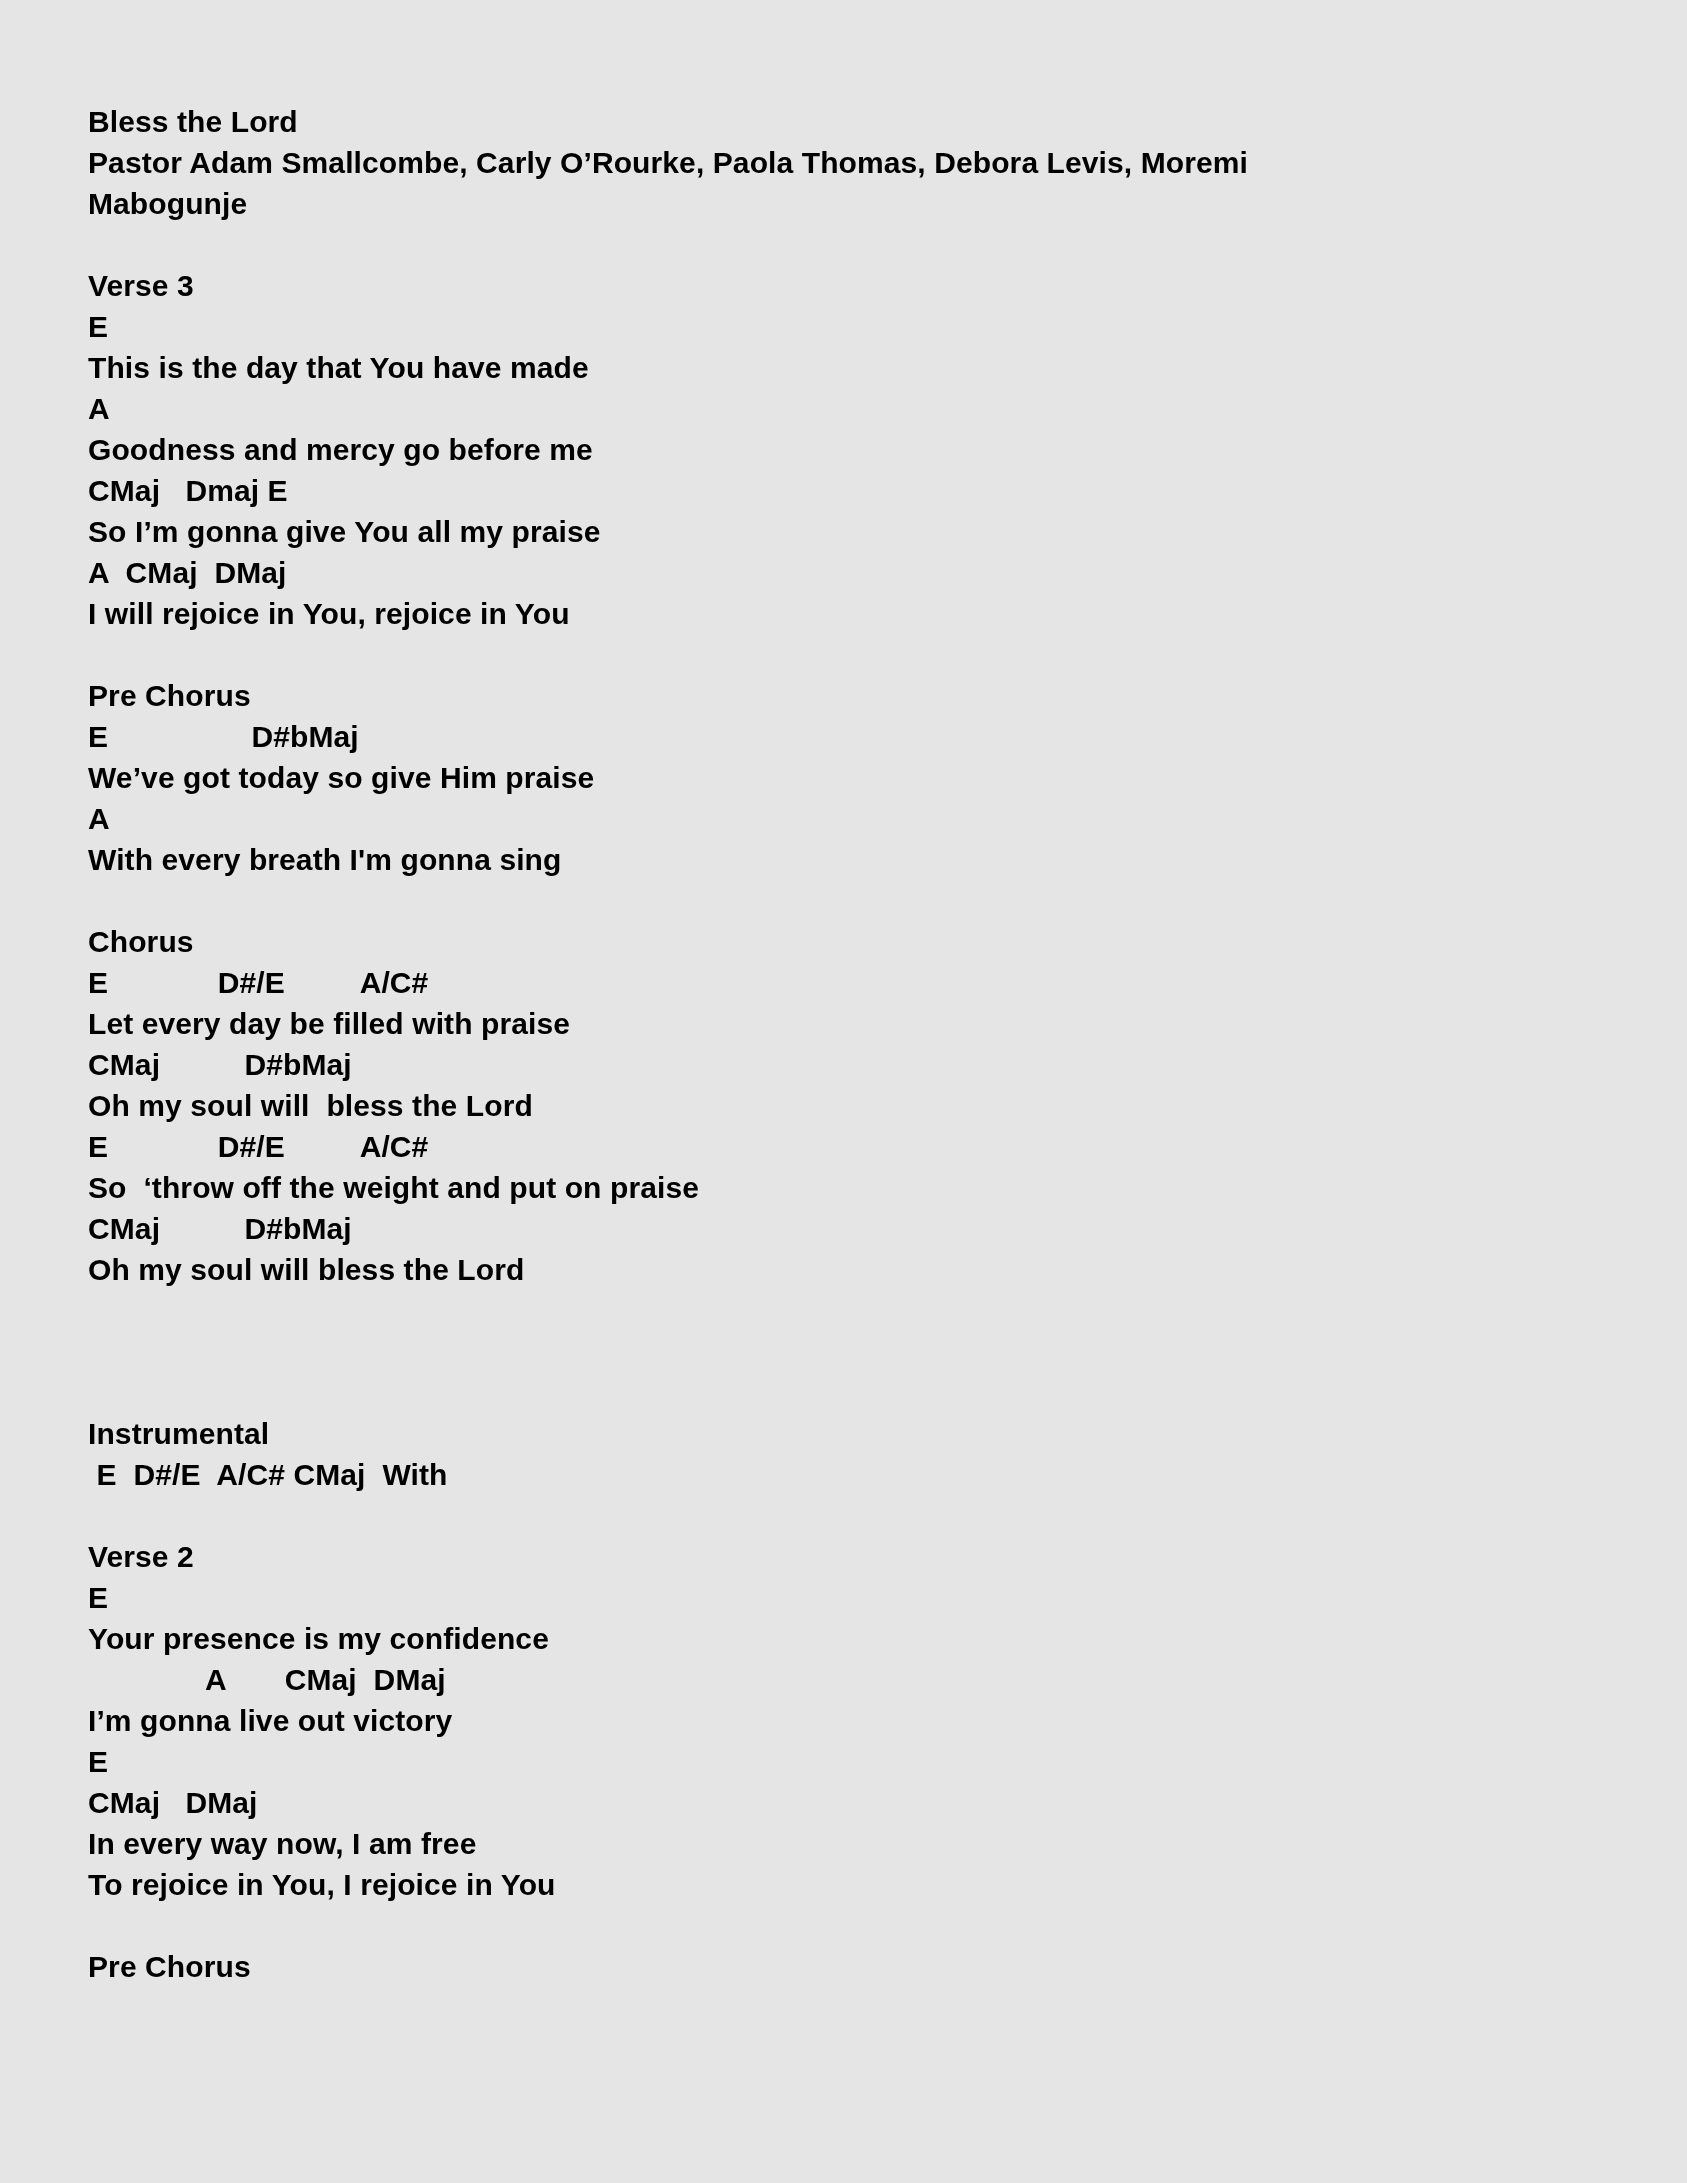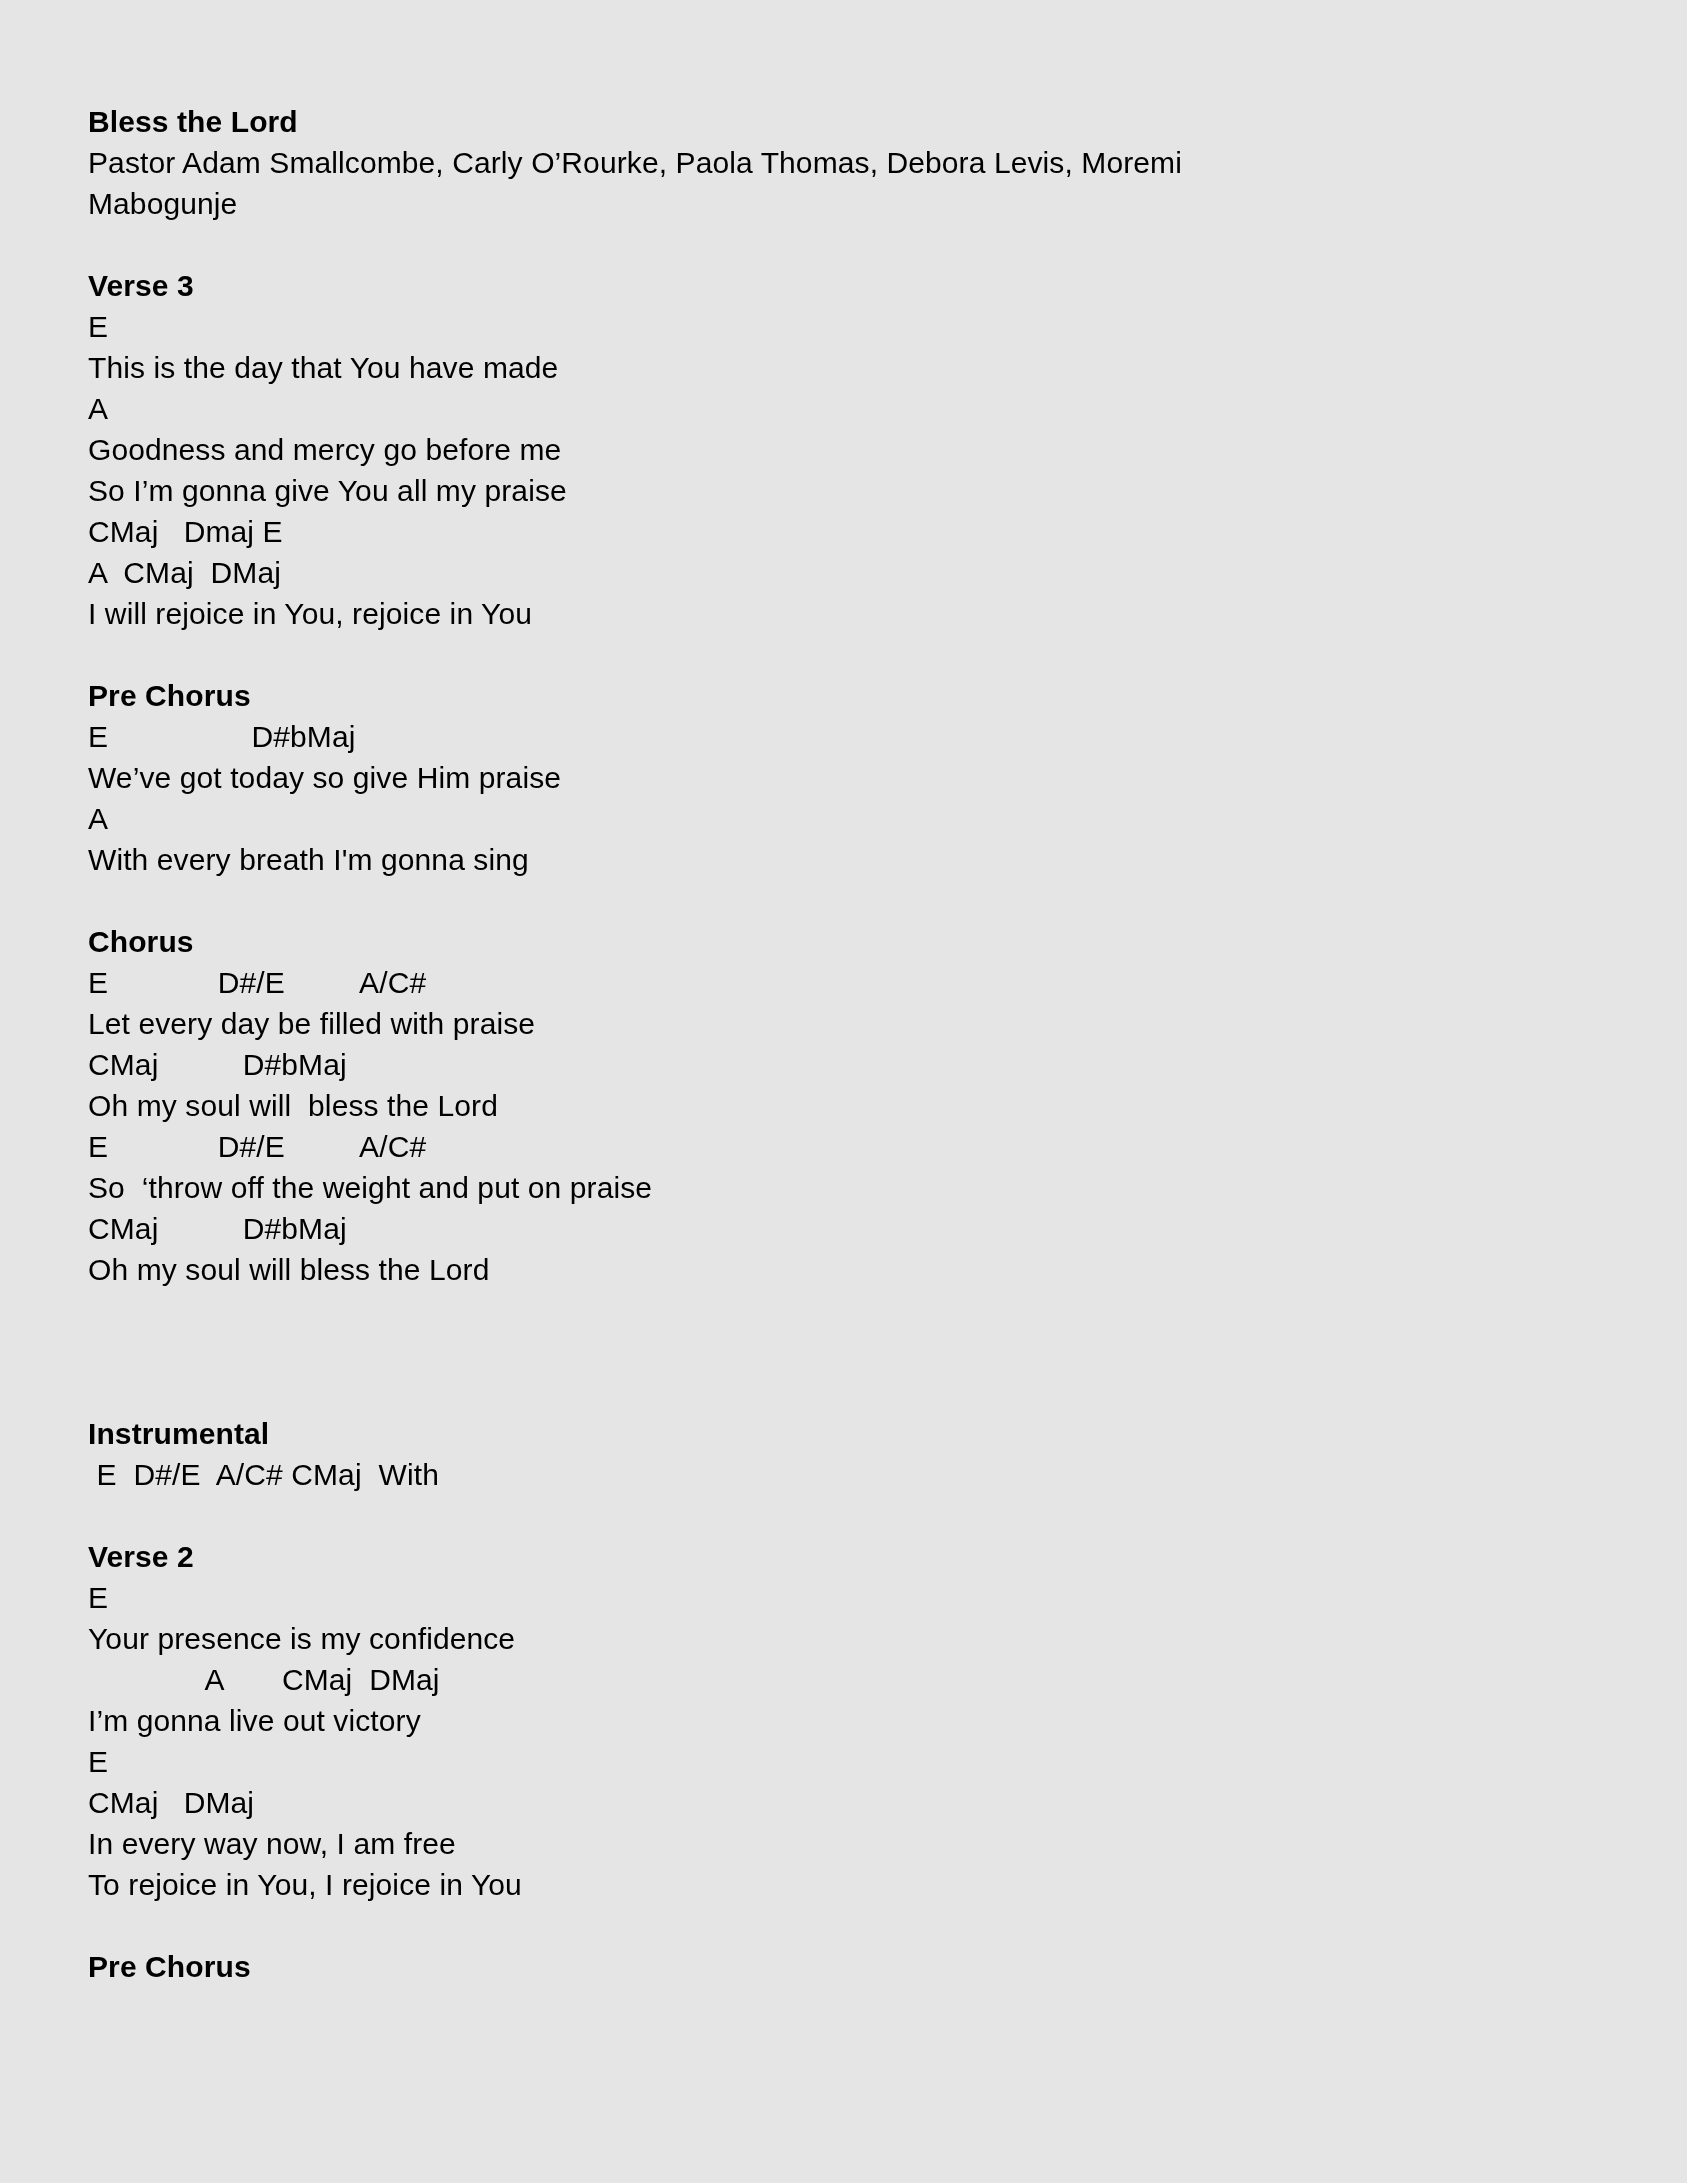--- a/index.html
+++ b/index.html
@@ -26,21 +26,21 @@
 
   .doc-body {
     width: 1231px;
   }
 
   
   .line {
     font-size: 30px;
     line-height: 41px;
     white-space: pre-wrap;
-    font-weight: 400;
+    font-weight: 700;
     letter-spacing: 0.1px;
     min-height: 41px;
   }
 
   .line.heading {
     font-weight: 700;
   }
 
   
   .spacer {
@@ -68,22 +68,22 @@
     <div class="line heading">Bless the Lord</div>
     <div class="line wrap">Pastor Adam Smallcombe, Carly O’Rourke, Paola Thomas, Debora Levis, Moremi Mabogunje</div>
 
     <div class="spacer"></div>
 
     <div class="line heading">Verse 3</div>
     <div class="line chords">E</div>
     <div class="line">This is the day that You have made</div>
     <div class="line chords">A</div>
     <div class="line">Goodness and mercy go before me</div>
+    <div class="line chords">CMaj   Dmaj E</div>
     <div class="line">So I’m gonna give You all my praise</div>
-    <div class="line chords">CMaj   Dmaj E</div>
     <div class="line chords">A  CMaj  DMaj</div>
     <div class="line">I will rejoice in You, rejoice in You</div>
 
     <div class="spacer"></div>
 
     <div class="line heading">Pre Chorus</div>
     <div class="line chords">E                 D#bMaj</div>
     <div class="line">We’ve got today so give Him praise</div>
     <div class="line chords">A</div>
     <div class="line">With every breath I'm gonna sing</div>

